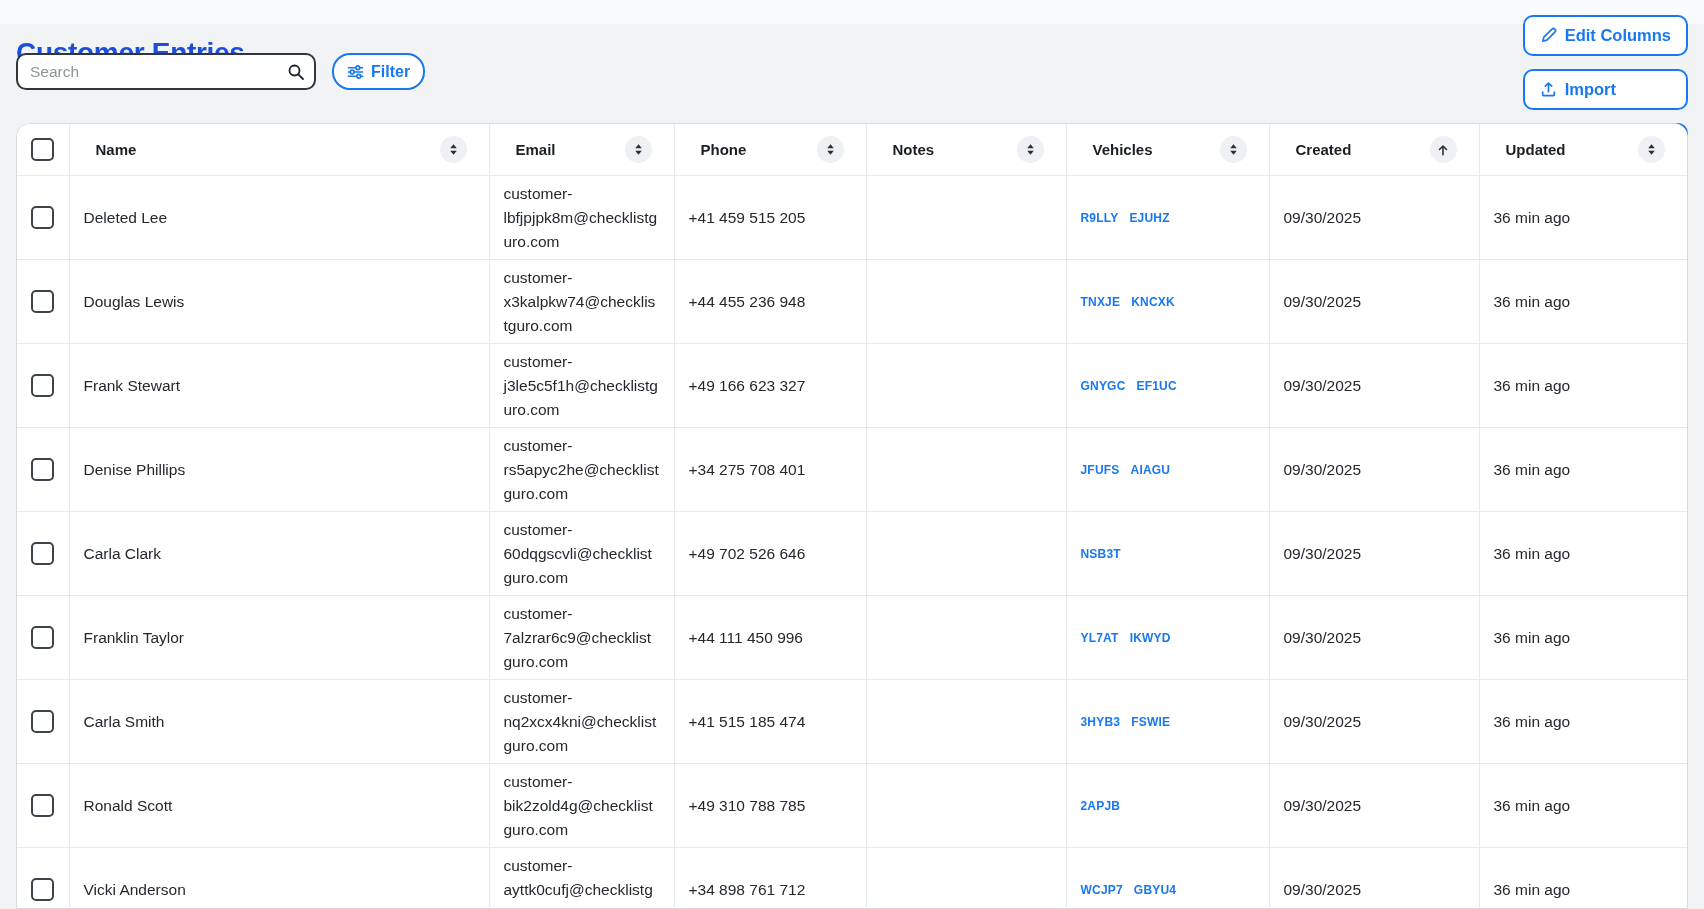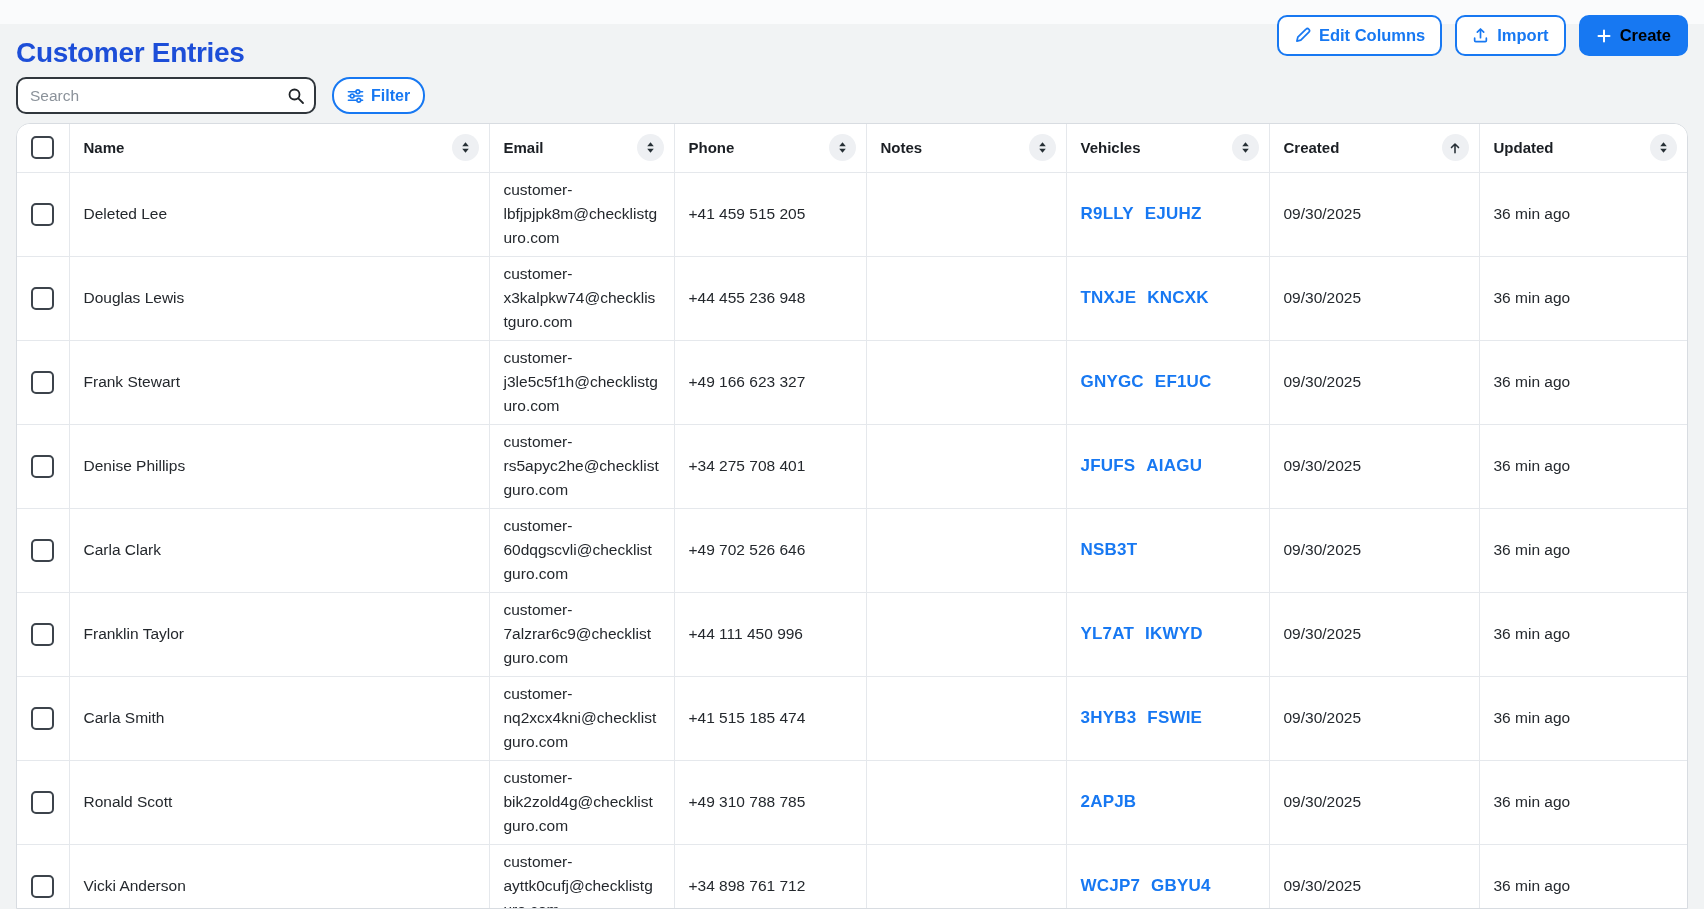--- a/index.html
+++ b/index.html
@@ -3,51 +3,51 @@
 <meta charset="utf-8">
 <style>
   :root{ --accent:#1778f2; }
   html,body{margin:0;padding:0;}
   body{font-family:"Liberation Sans","DejaVu Sans",sans-serif;}
   .page{position:relative;width:1704px;height:909px;background:#f1f3f4;overflow:hidden;}
   .top-strip{position:absolute;top:0;left:0;width:100%;height:24px;background:#fafbfc;}
 
   .page-title{position:absolute;top:18px;left:16px;font-size:28px;font-weight:800;color:#1d4ed8;letter-spacing:-0.3px;}
 
-  .toolbar{position:absolute;top:15px;right:16px;display:flex;gap:13px;}
+  .toolbar{position:absolute;top:15px;right:16px;display:flex;gap:13px;flex-direction:column;}
   .btn{height:41px;display:inline-flex;align-items:center;gap:8px;padding:0 15px;
        border:2px solid var(--accent);border-radius:10px;background:#fff;color:var(--accent);
        font-weight:700;font-size:16.5px;cursor:pointer;font-family:inherit;white-space:nowrap;}
   .btn.primary{background:var(--accent);color:#000000;}
   .btn .ic{display:inline-flex;align-items:center;}
 
-  .search-row{position:absolute;top:77px;left:16px;display:flex;gap:16px;align-items:flex-end;}
+  .search-row{position:absolute;top:53px;left:16px;display:flex;gap:16px;align-items:flex-end;}
   .search-box{position:relative;width:300px;}
   .search-input{width:100%;height:37px;box-sizing:border-box;border:2px solid #30363c;border-radius:10px;
                 padding:0 40px 0 12px;font-size:15.5px;color:#24282d;background:#fff;font-family:inherit;outline:none;}
   .search-input::placeholder{color:#8b929a;}
   .search-icon{position:absolute;right:11px;top:50%;transform:translateY(-50%);display:flex;cursor:pointer;}
   .btn-filter{height:37px;padding:0 13px;font-size:16px;gap:7px;border-radius:18px;}
 
   .table-card{position:absolute;left:16px;top:123px;width:1672px;height:786px;background:#fff;
               border:1px solid #d8dce1;border-radius:14px 14px 0 0;overflow:hidden;box-sizing:border-box;}
   table{border-collapse:collapse;table-layout:fixed;width:1670px;}
   th,td{border-right:1px solid #e5e8ec;border-bottom:1px solid #e5e8ec;box-sizing:border-box;}
   th:last-child,td:last-child{border-right:none;margin-left:20px;}
-  thead th{height:48px;background:#fff;text-align:right;padding:0;}
+  thead th{height:48px;background:#fff;text-align:right;padding:12px;}
   .th-inner{display:flex;align-items:center;justify-content:space-between;padding:0 10px 0 14px;
             font-size:15px;font-weight:700;color:#1b1f24;}
   .sort-btn{width:27px;height:27px;min-width:27px;border-radius:50%;background:#eef0f3;
             display:inline-flex;align-items:center;justify-content:center;cursor:pointer;}
   tbody td{height:84px;padding:0 14px;font-size:15.5px;color:#24282d;vertical-align:middle;background:#fff;}
   .check-cell{text-align:center;padding:0;}
   .checkbox{display:inline-block;width:19px;height:19px;border:2px solid #3c434b;border-radius:5px;background:#fff;cursor:pointer;vertical-align:middle;}
   .email-cell span{display:block;line-height:24px;overflow-wrap:anywhere;}
   .vehicles-wrap{display:flex;gap:11px;flex-wrap:wrap;}
-  .vehicle-link{color:var(--accent);font-weight:700;text-decoration:none;font-size:17px;letter-spacing:0.2px;}
+  .vehicle-link{color:var(--accent);font-weight:700;text-decoration:none;font-size:12px;letter-spacing:0.2px;}
 </style>
 </head>
 <body>
 
 <div class="page">
   <div class="top-strip"></div>
 
   <h1 class="page-title">Customer Entries</h1>
 
   <div class="toolbar">

